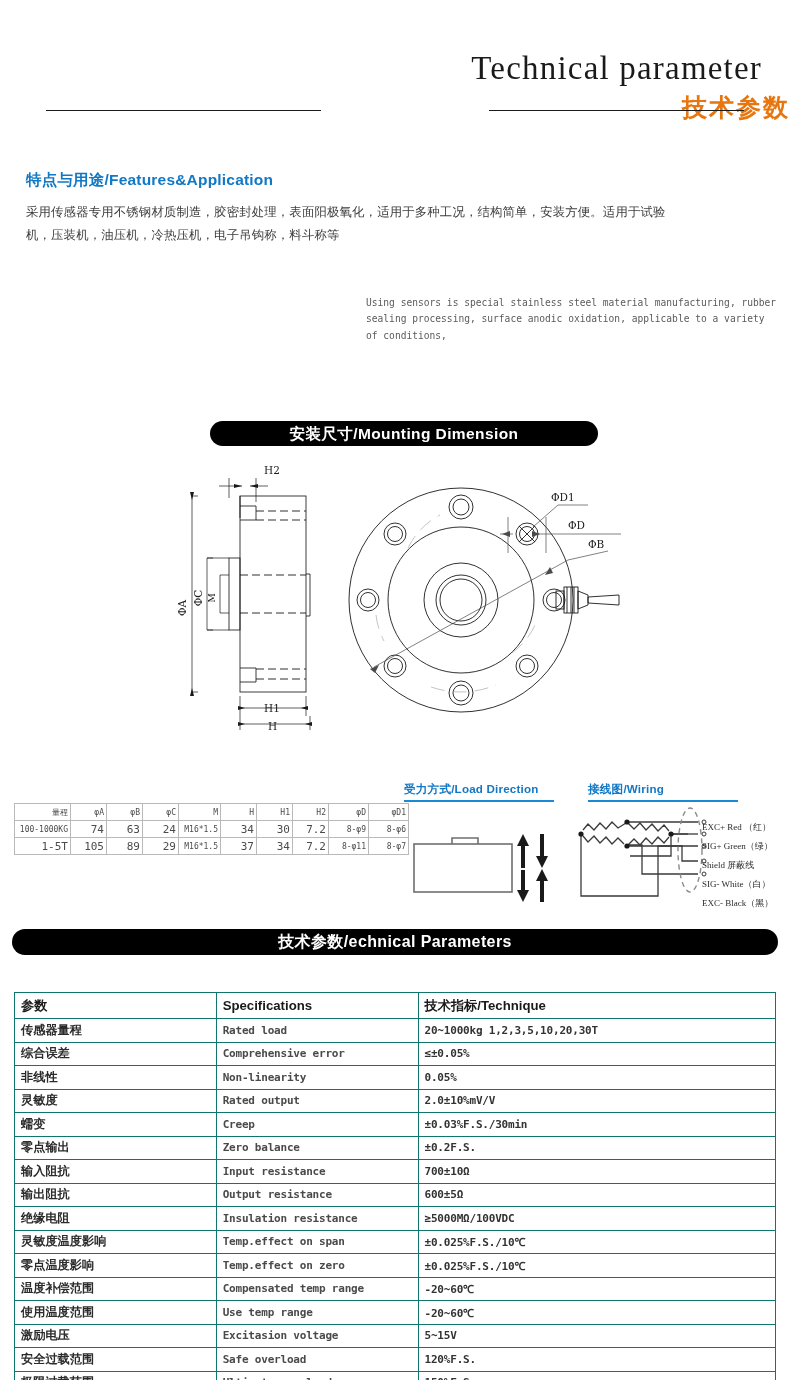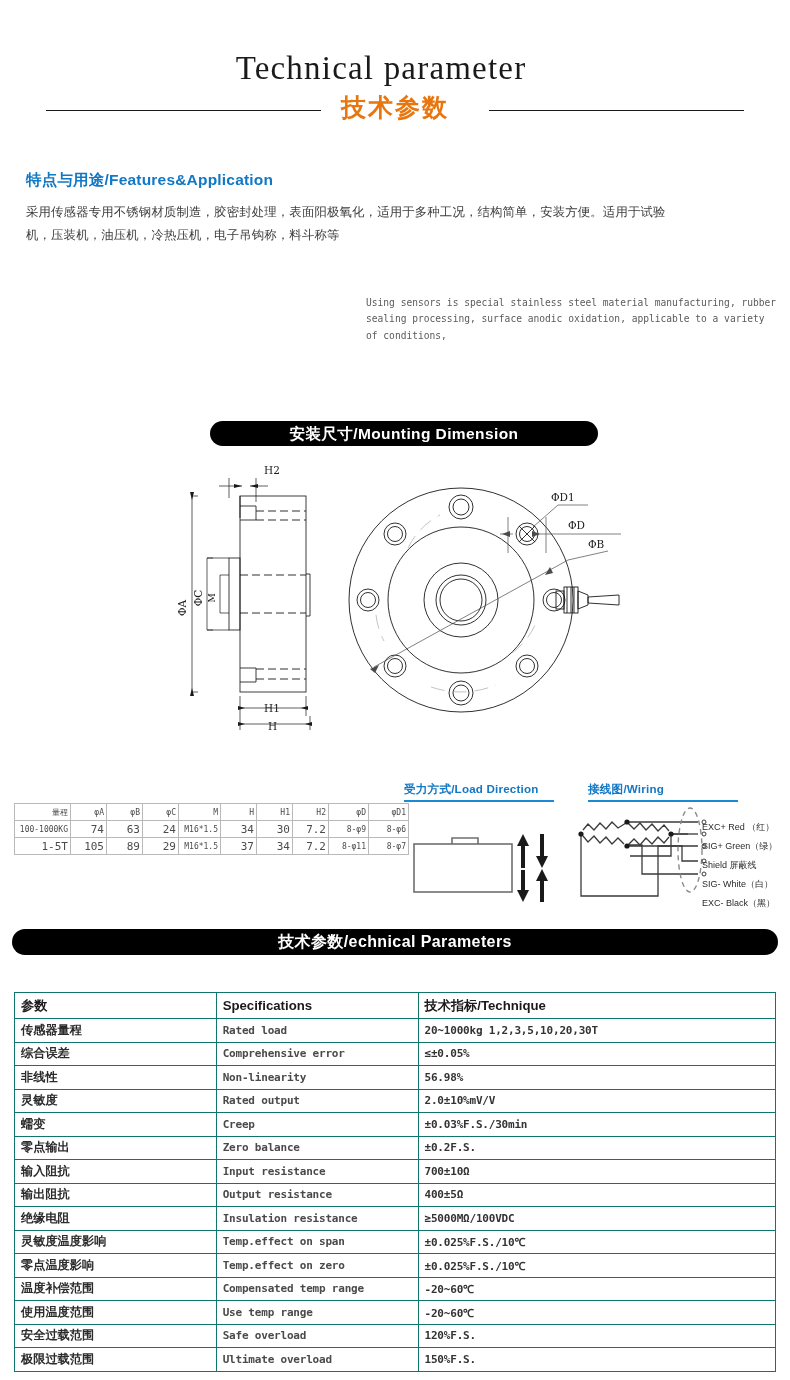--- a/index.html
+++ b/index.html
@@ -8,21 +8,21 @@
     width: 790px;
     height: 1380px;
     background: #ffffff;
     font-family: "Liberation Sans", sans-serif;
     color: #231f20;
     position: relative;
     overflow: hidden;
   }
 
   
-  .title-block { position: absolute; left: 0; top: 48px; width: 762px; text-align: center; }
+  .title-block { position: absolute; left: 0; top: 48px; width: 762px; text-align: right; }
   .title-en {
     font-family: "Liberation Serif", serif;
     font-size: 33px;
     letter-spacing: 1.2px;
     color: #1a1a1a;
     line-height: 40px;
     font-weight: 400;
   }
   .title-row {
     position: relative;
@@ -141,21 +141,21 @@
   .sr-wire { left: 588px; top: 800px; width: 150px; }
 
   
   .load-fig { position: absolute; left: 412px; top: 822px; }
 
   
   .wire-fig { position: absolute; left: 570px; top: 806px; }
   .wire-labels {
     position: absolute;
     left: 702px; top: 818px;
-    font-family: Liberation Sans, sans-serif;
+    font-family: Liberation Serif, serif;
     font-size: 9px;
     color: #2b2b2b;
     line-height: 19px;
     white-space: nowrap;
   }
   .wire-labels div { height: 19px; }
 
   
   .spec-table {
     position: absolute;
@@ -516,21 +516,21 @@
         <td class="val">20~1000kg 1,2,3,5,10,20,30T</td>
       </tr>
       <tr>
         <td class="cn">综合误差</td>
         <td class="en">Comprehensive error</td>
         <td class="val">≤±0.05%</td>
       </tr>
       <tr>
         <td class="cn">非线性</td>
         <td class="en">Non-linearity</td>
-        <td class="val">56.98%</td>
+        <td class="val">0.05%</td>
       </tr>
       <tr>
         <td class="cn">灵敏度</td>
         <td class="en">Rated output</td>
         <td class="val">2.0±10%mV/V</td>
       </tr>
       <tr>
         <td class="cn">蠕变</td>
         <td class="en">Creep</td>
         <td class="val">±0.03%F.S./30min</td>
@@ -541,21 +541,21 @@
         <td class="val">±0.2F.S.</td>
       </tr>
       <tr>
         <td class="cn">输入阻抗</td>
         <td class="en">Input resistance</td>
         <td class="val">700±10Ω</td>
       </tr>
       <tr>
         <td class="cn">输出阻抗</td>
         <td class="en">Output resistance</td>
-        <td class="val">400±5Ω</td>
+        <td class="val">600±5Ω</td>
       </tr>
       <tr>
         <td class="cn">绝缘电阻</td>
         <td class="en">Insulation resistance</td>
         <td class="val">≥5000MΩ/100VDC</td>
       </tr>
       <tr>
         <td class="cn">灵敏度温度影响</td>
         <td class="en">Temp.effect on span</td>
         <td class="val">±0.025%F.S./10℃</td>
@@ -569,20 +569,25 @@
         <td class="cn">温度补偿范围</td>
         <td class="en">Compensated temp range</td>
         <td class="val">-20~60℃</td>
       </tr>
       <tr>
         <td class="cn">使用温度范围</td>
         <td class="en">Use temp range</td>
         <td class="val">-20~60℃</td>
       </tr>
       <tr>
+        <td class="cn">激励电压</td>
+        <td class="en">Excitasion voltage</td>
+        <td class="val">5~15V</td>
+      </tr>
+      <tr>
         <td class="cn">安全过载范围</td>
         <td class="en">Safe overload</td>
         <td class="val">120%F.S.</td>
       </tr>
       <tr>
         <td class="cn">极限过载范围</td>
         <td class="en">Ultimate overload</td>
         <td class="val">150%F.S.</td>
       </tr>
     </tbody>

